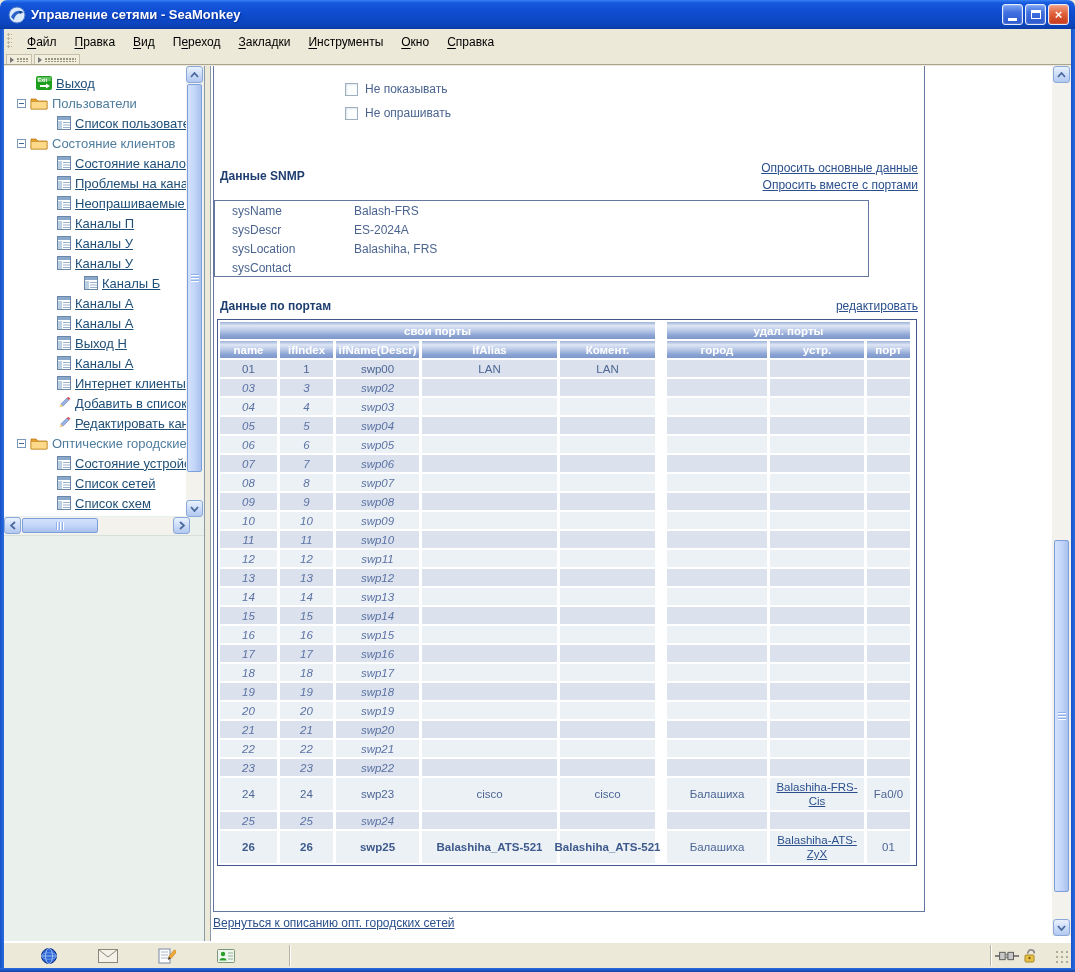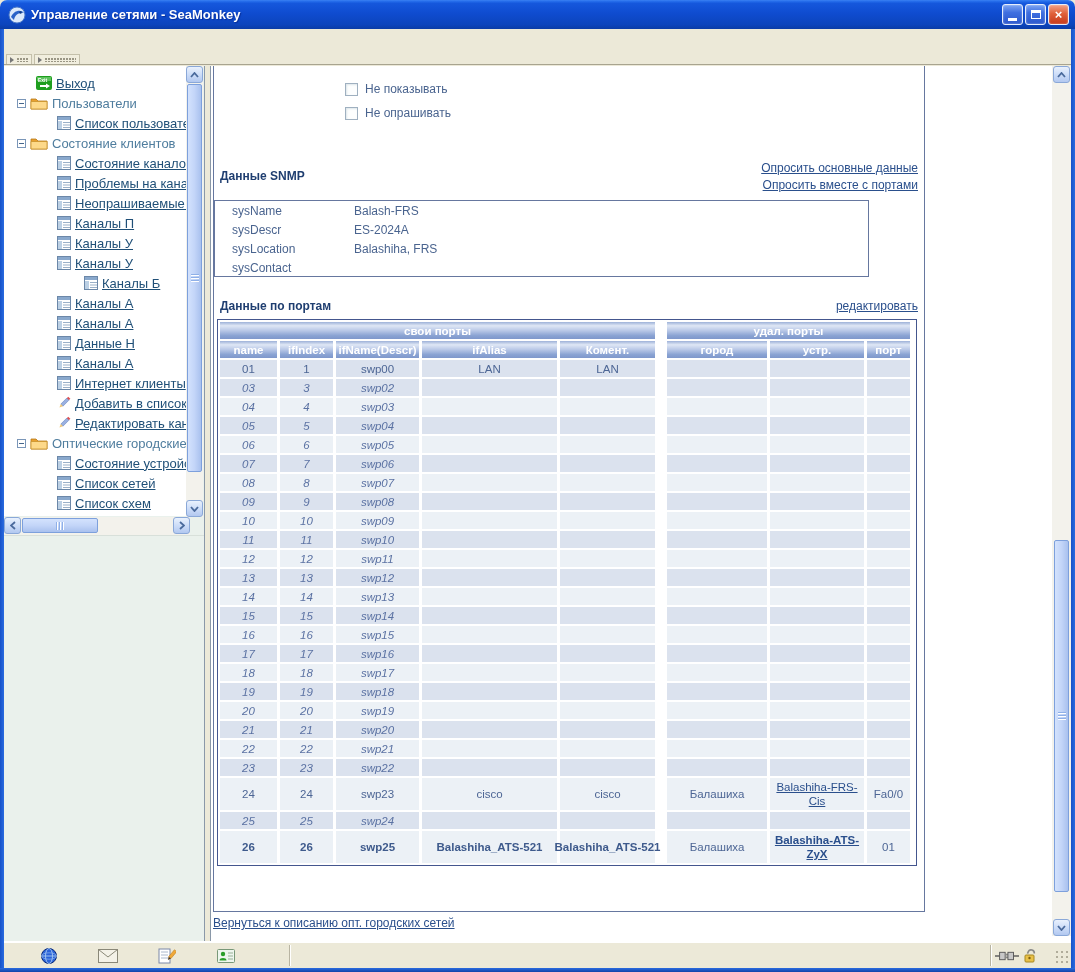--- a/index.html
+++ b/index.html
@@ -127,20 +127,24 @@
       <div class="wbtn">
           <span class="maxbox"></span>
         </div>
       <div class="wbtn close">×</div>
     </div>
   </div>
   <div class="edge l"></div>
   <div class="edge r"></div>
   <div class="edge b"></div>
 
+  <div class="menubar">
+    <span class="grippy"></span>
+    <span id="menu-items"><span class="menu-item"><u>Ф</u>айл</span><span class="menu-item"><u>П</u>равка</span><span class="menu-item"><u>В</u>ид</span><span class="menu-item">П<u>е</u>реход</span><span class="menu-item"><u>З</u>акладки</span><span class="menu-item"><u>И</u>нструменты</span><span class="menu-item"><u>О</u>кно</span><span class="menu-item"><u>С</u>правка</span></span>
+  </div>
 
   <div class="strips">
     <div class="striptab" style="left:2px;width:26px;">
       <span class="arr"></span>
         <span class="dots" style="width:12px;"></span>
     </div>
     <div class="striptab" style="left:30px;width:46px;">
       <span class="arr"></span>
         <span class="dots" style="width:32px;"></span>
     </div>
@@ -313,21 +317,21 @@
           <span class="ticon">
             <svg width="14" height="14" viewBox="0 0 14 14">
               <rect x="0.5" y="0.5" width="13" height="13" fill="#fff" stroke="#6b87a8"></rect>
               <rect x="1" y="1" width="12" height="3" fill="#89a8cc"></rect>
               <rect x="1" y="5" width="4" height="8" fill="#bcd0e4"></rect>
               <line x1="6" y1="6.5" x2="13" y2="6.5" stroke="#9ab0c8"></line>
               <line x1="6" y1="9" x2="13" y2="9" stroke="#9ab0c8"></line>
               <line x1="6" y1="11.5" x2="13" y2="11.5" stroke="#9ab0c8"></line>
             </svg>
           </span>
-          <a href="#">Данные Н</a>
+          <a href="#">Выход Н</a>
         </div>
         <div class="titem" style="top: 287px; padding-left: 53px;">
           <span class="ticon">
             <svg width="14" height="14" viewBox="0 0 14 14">
               <rect x="0.5" y="0.5" width="13" height="13" fill="#fff" stroke="#6b87a8"></rect>
               <rect x="1" y="1" width="12" height="3" fill="#89a8cc"></rect>
               <rect x="1" y="5" width="4" height="8" fill="#bcd0e4"></rect>
               <line x1="6" y1="6.5" x2="13" y2="6.5" stroke="#9ab0c8"></line>
               <line x1="6" y1="9" x2="13" y2="9" stroke="#9ab0c8"></line>
               <line x1="6" y1="11.5" x2="13" y2="11.5" stroke="#9ab0c8"></line>
@@ -758,21 +762,21 @@
           <div class="tcell it" style="grid-column: 8;"></div>
           <div class="tcell it" style="grid-column: 9;"></div>
         </div>
         <div class="trow light tall">
           <div class="tcell bd" style="grid-column: 1;">26</div>
           <div class="tcell bd" style="grid-column: 2;">26</div>
           <div class="tcell bd" style="grid-column: 3;">swp25</div>
           <div class="tcell bd" style="grid-column: 4;">Balashiha_ATS-521</div>
           <div class="tcell bd" style="grid-column: 5;">Balashiha_ATS-521</div>
           <div class="tcell" style="grid-column: 7;">Балашиха</div>
-          <div class="tcell" style="grid-column: 8; font-weight: bold;">
+          <div class="tcell" style="grid-column: 8;">
             <a class="cell-link" href="#">Balashiha-ATS-ZyX</a>
           </div>
           <div class="tcell" style="grid-column: 9;">01</div>
         </div>
       </div>
 
     <a class="backlink">Вернуться к описанию опт. городских сетей</a>
   </div>
 
   <div class="vs2">

